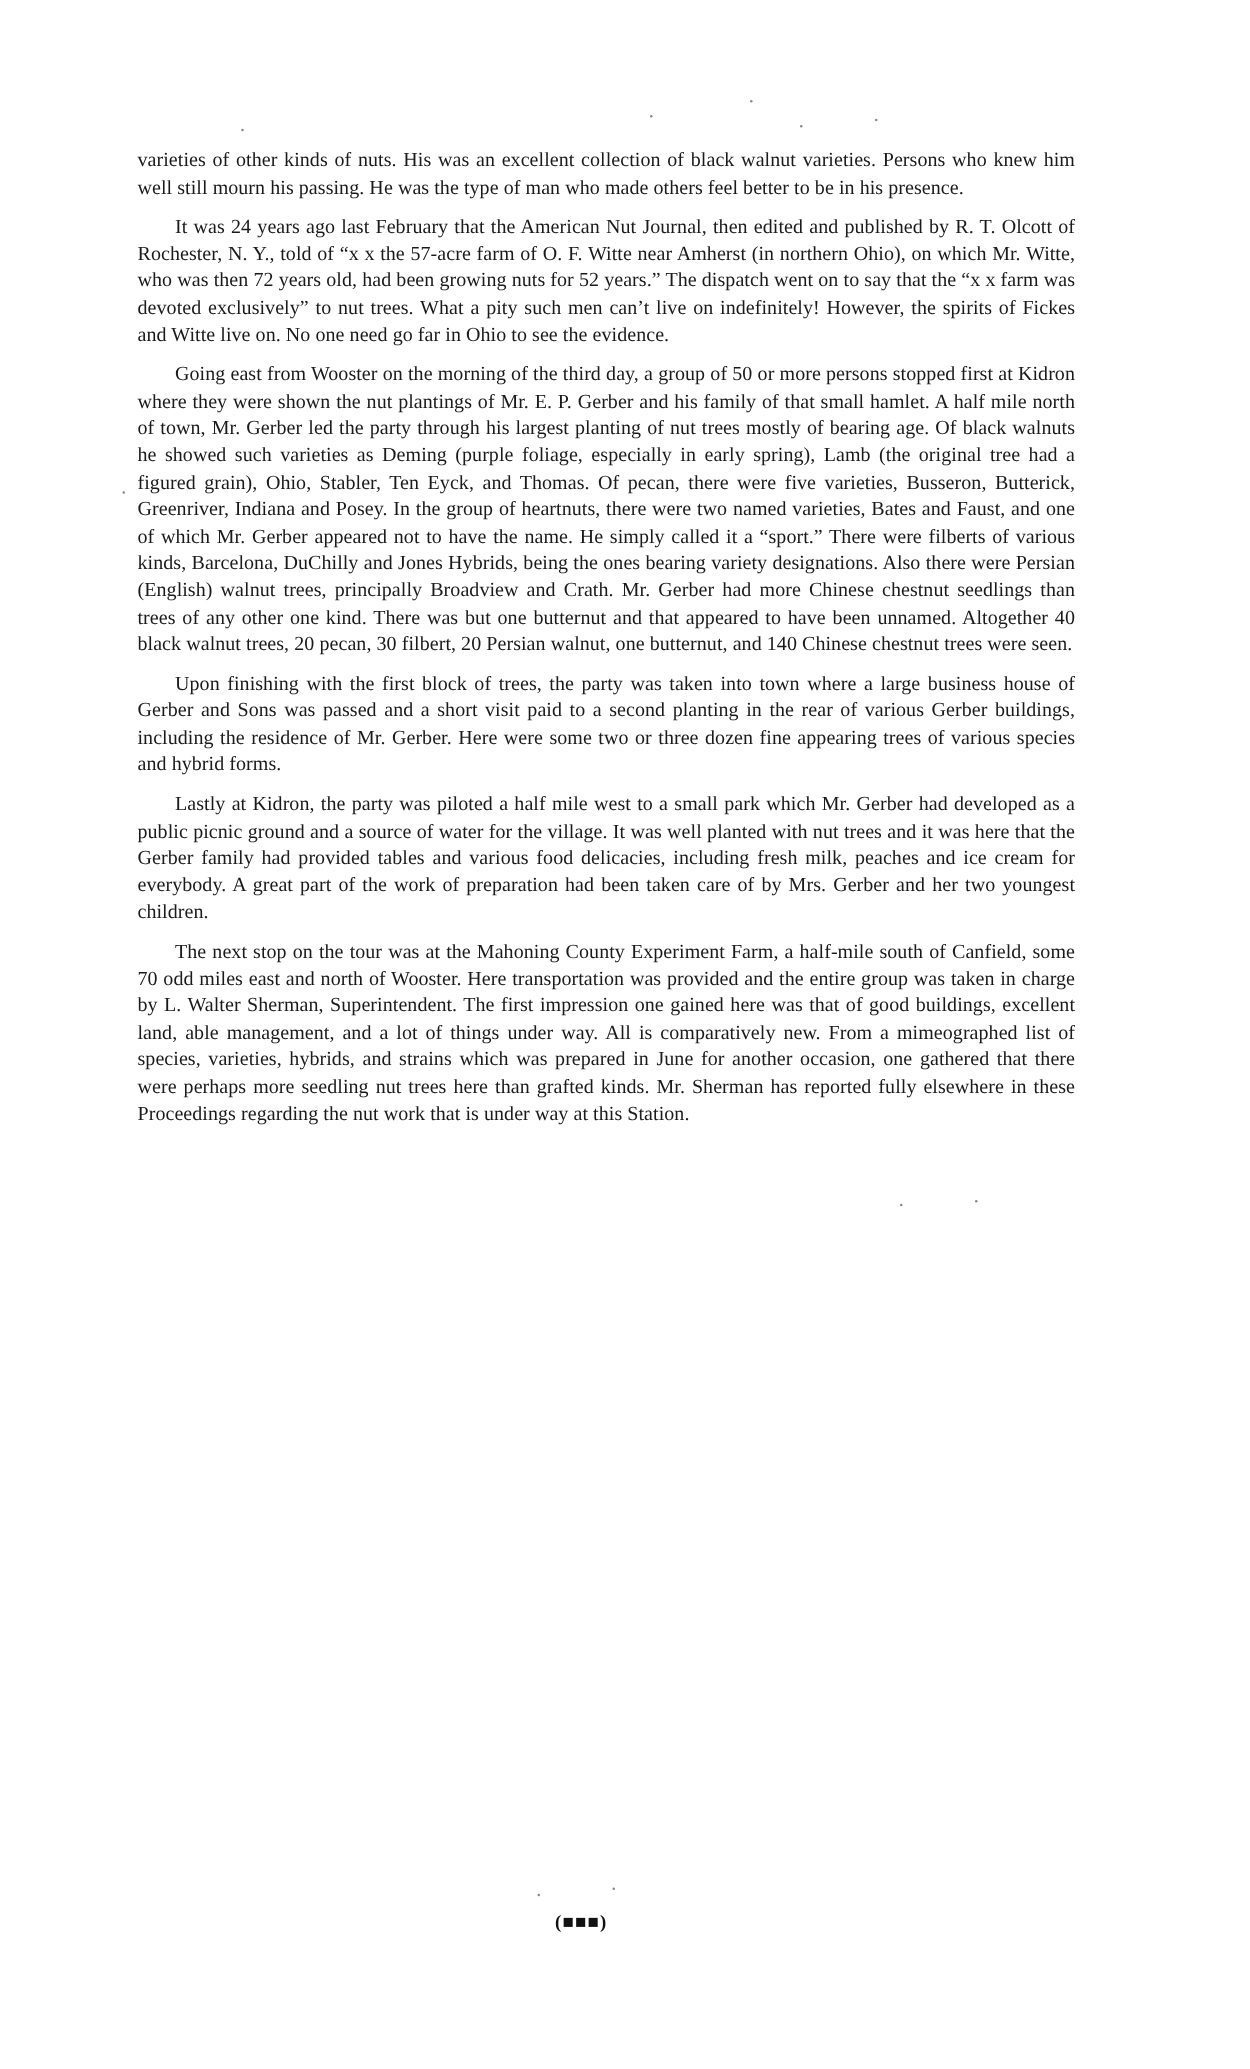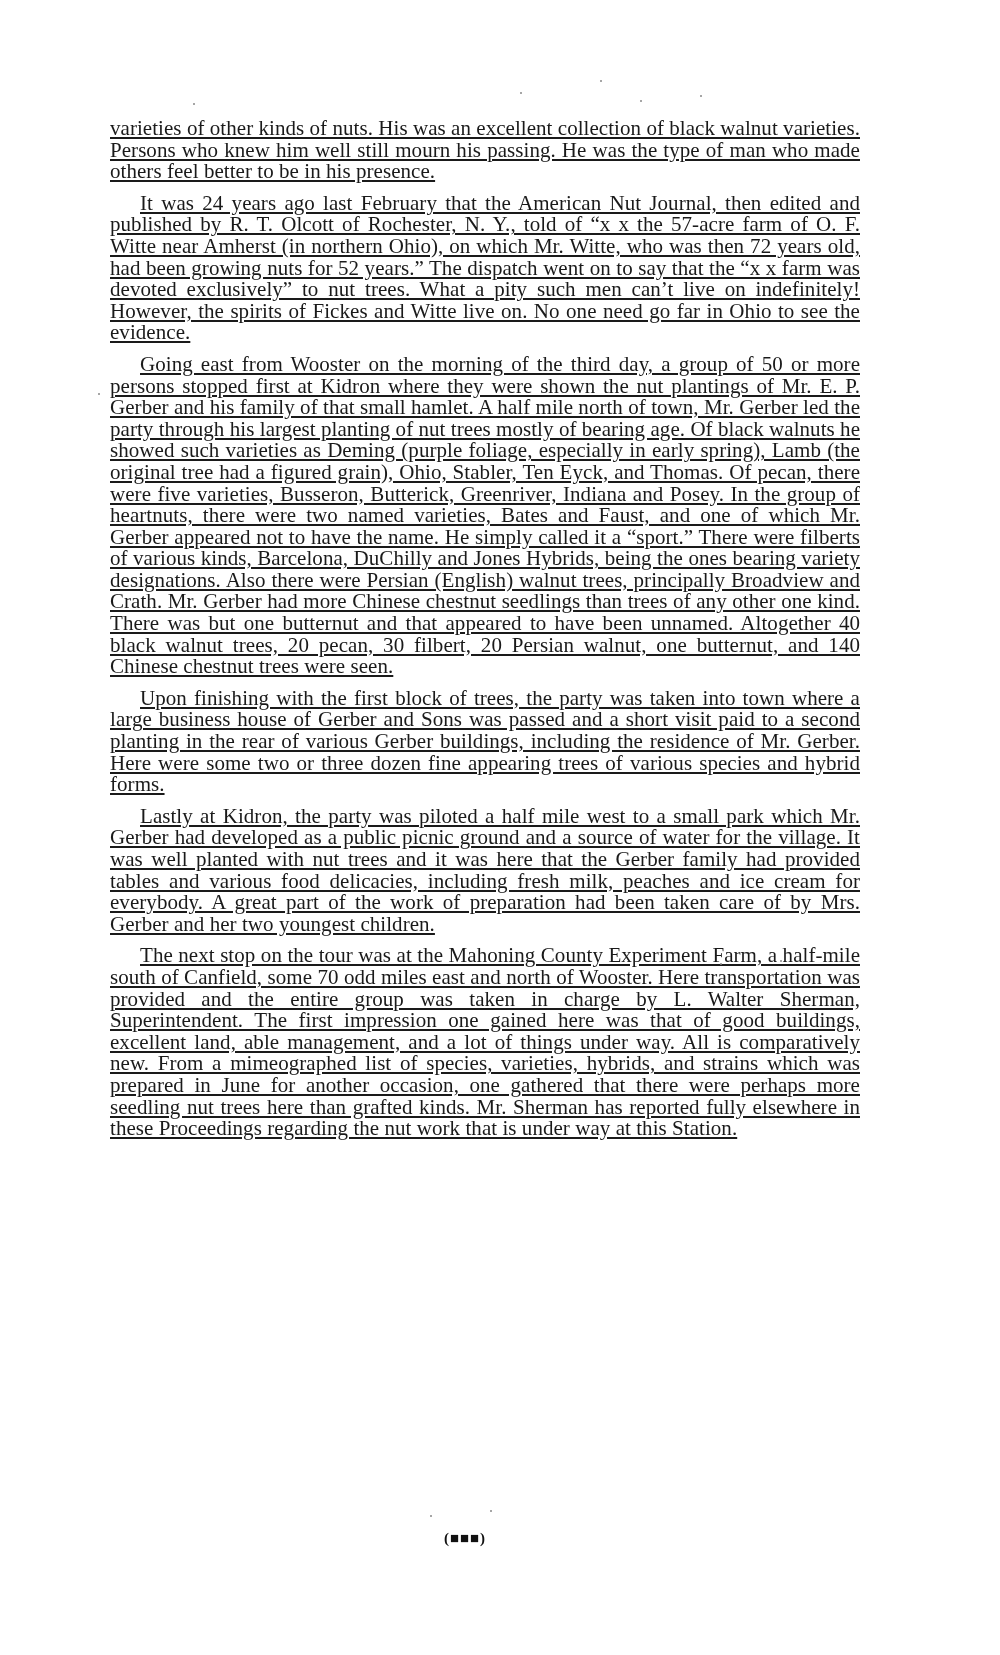--- a/index.html
+++ b/index.html
@@ -16,26 +16,25 @@
       color: #1a1a1a;
     }
     .page {
       position: absolute;
       left: 110px;
       top: 118px;
       width: 750px;
     }
     .para {
       margin: 0 0 10px 0;
-      font-size: 21px;
+      font-size: 16px;
       line-height: 21.6px;
       text-align: justify;
       text-indent: 0;
       letter-spacing: 0.05px;
-      text-decoration: underline;
     }
     .para.indent {
       text-indent: 30px;
     }
     .para.cont {
       text-indent: 0;
     }
     .page-number {
       position: absolute;
       left: 440px;

